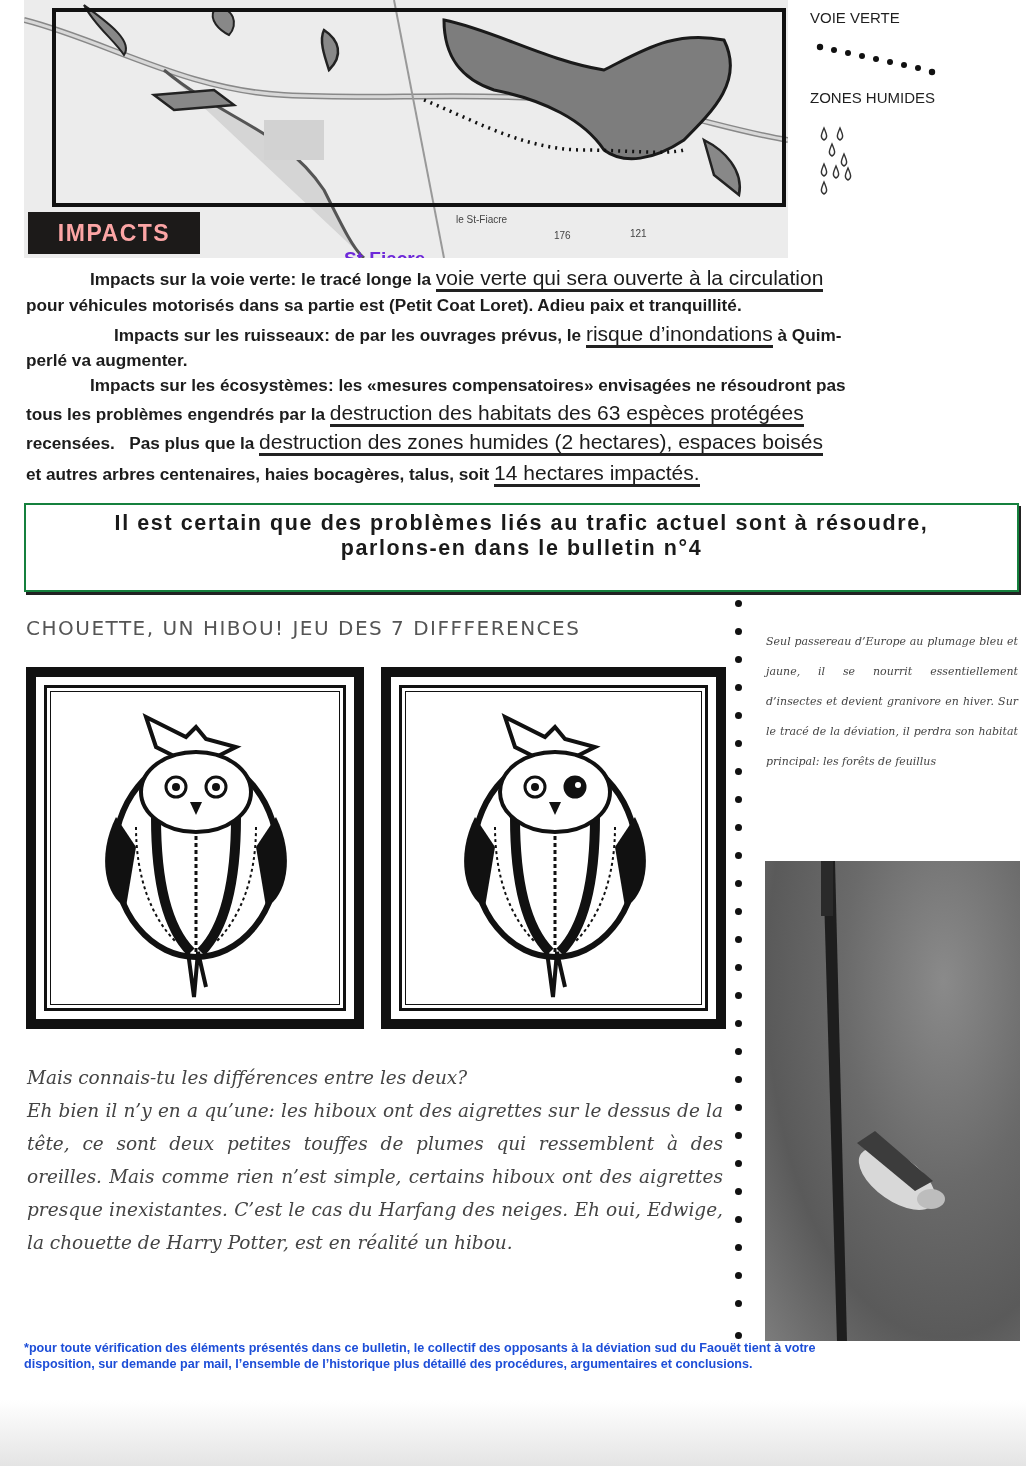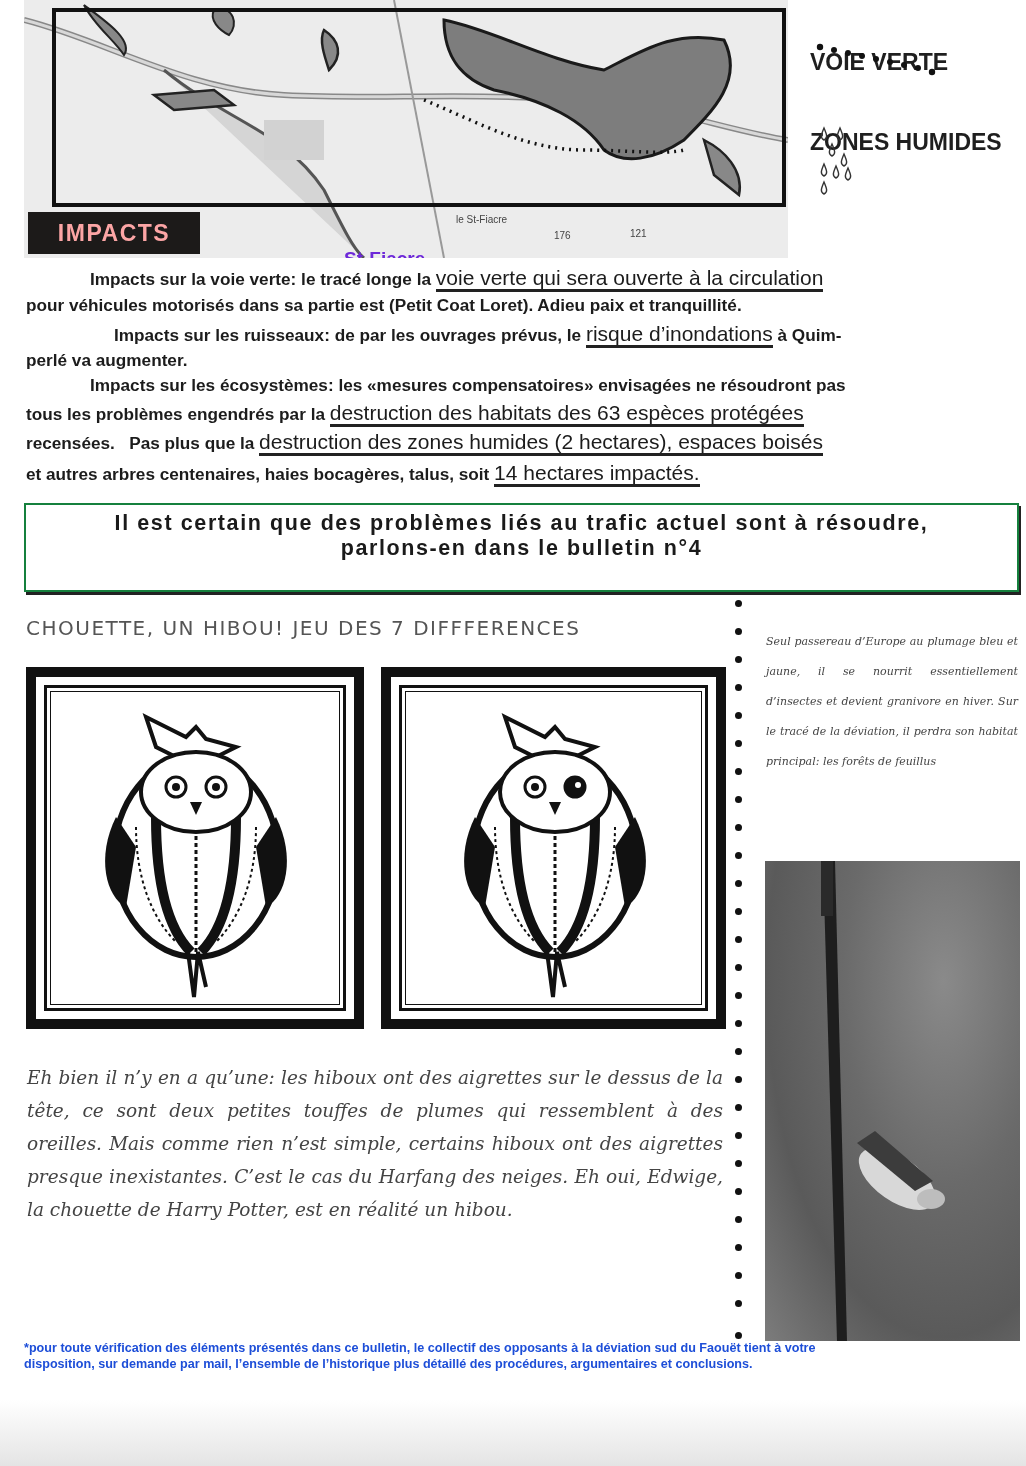--- a/index.html
+++ b/index.html
@@ -4,21 +4,21 @@
 <style>
   html,body{margin:0;padding:0;}
   body{width:1026px;height:1466px;position:relative;background:#fff;overflow:hidden;
        font-family:"Liberation Sans",sans-serif;color:#1a1a1a;}
   .abs{position:absolute;}
   
   #map{left:24px;top:0;width:764px;height:258px;background:#e9e9e9;overflow:hidden;}
   #map svg{position:absolute;left:0;top:0;}
   #impacts-tag{left:28px;top:212px;width:172px;height:42px;background:#1c1a19;color:#fca5a5;
     font-weight:bold;font-size:23px;letter-spacing:1.5px;display:flex;align-items:center;justify-content:center;}
-  .legend-title{font-weight:bold;font-size:23px;color:#1f1f1f;margin-top:40px;}
+  .legend-title{font-weight:normal;font-size:15px;color:#1f1f1f;}
   
   .p{font-weight:bold;font-size:17.2px;line-height:27px;color:#1c1c1c;font-family:"Liberation Sans",sans-serif;}
   .hl{font-size:21px;font-weight:normal;border-bottom:3px solid #222;padding-bottom:0;font-weight:bold;}
   .p .hl{font-weight:normal;}
   #callout{left:24px;top:503px;width:991px;height:85px;border:2px solid #15803d;box-shadow:2px 3px 0 #222;
     text-align:center;}
   #callout .l1{font-weight:bold;font-size:21.5px;letter-spacing:1.6px;margin-top:6px;}
   #callout .l2{font-weight:bold;font-size:21.5px;letter-spacing:1.6px;}
   #callout .l3{font-weight:bold;font-size:15.5px;}
   .hand{font-family:"DejaVu Serif",serif;font-style:italic;color:#444;}
@@ -193,20 +193,21 @@
   <svg width="255" height="480">
     <path d="M58 0 L70 0 L82 480 L72 480Z" fill="#1e1e1e"></path>
     <rect x="56" y="0" width="12" height="55" fill="#2a2a2a"></rect>
     <ellipse cx="132" cy="318" rx="44" ry="22" transform="rotate(35 132 318)" fill="#d8d8d8"></ellipse>
     <path d="M92 282 L150 330 L168 320 L110 270Z" fill="#3c3c3c"></path>
     <ellipse cx="166" cy="338" rx="14" ry="10" fill="#bdbdbd"></ellipse>
   </svg>
 </div>
 
 <div id="answer" class="abs hand">
+  <div>Mais connais-tu les différences entre les deux?</div>
   <div>Eh bien il n’y en a qu’une: les hiboux ont des aigrettes sur le dessus de la tête, ce sont deux petites touffes de plumes qui ressemblent à des oreilles. Mais comme rien n’est simple, certains hiboux ont des aigrettes presque inexistantes. C’est le cas du Harfang des neiges. Eh oui, Edwige, la chouette de Harry Potter, est en réalité un hibou.</div>
 </div>
 
 <div id="footer" class="abs">
   <div>*pour toute vérification des éléments présentés dans ce bulletin, le collectif des opposants à la déviation sud du Faouët tient à votre</div>
   <div>disposition, sur demande par mail, l’ensemble de l’historique plus détaillé des procédures, argumentaires et conclusions.</div>
 </div>
 <div id="fade" class="abs"></div>
 
 </body></html>

